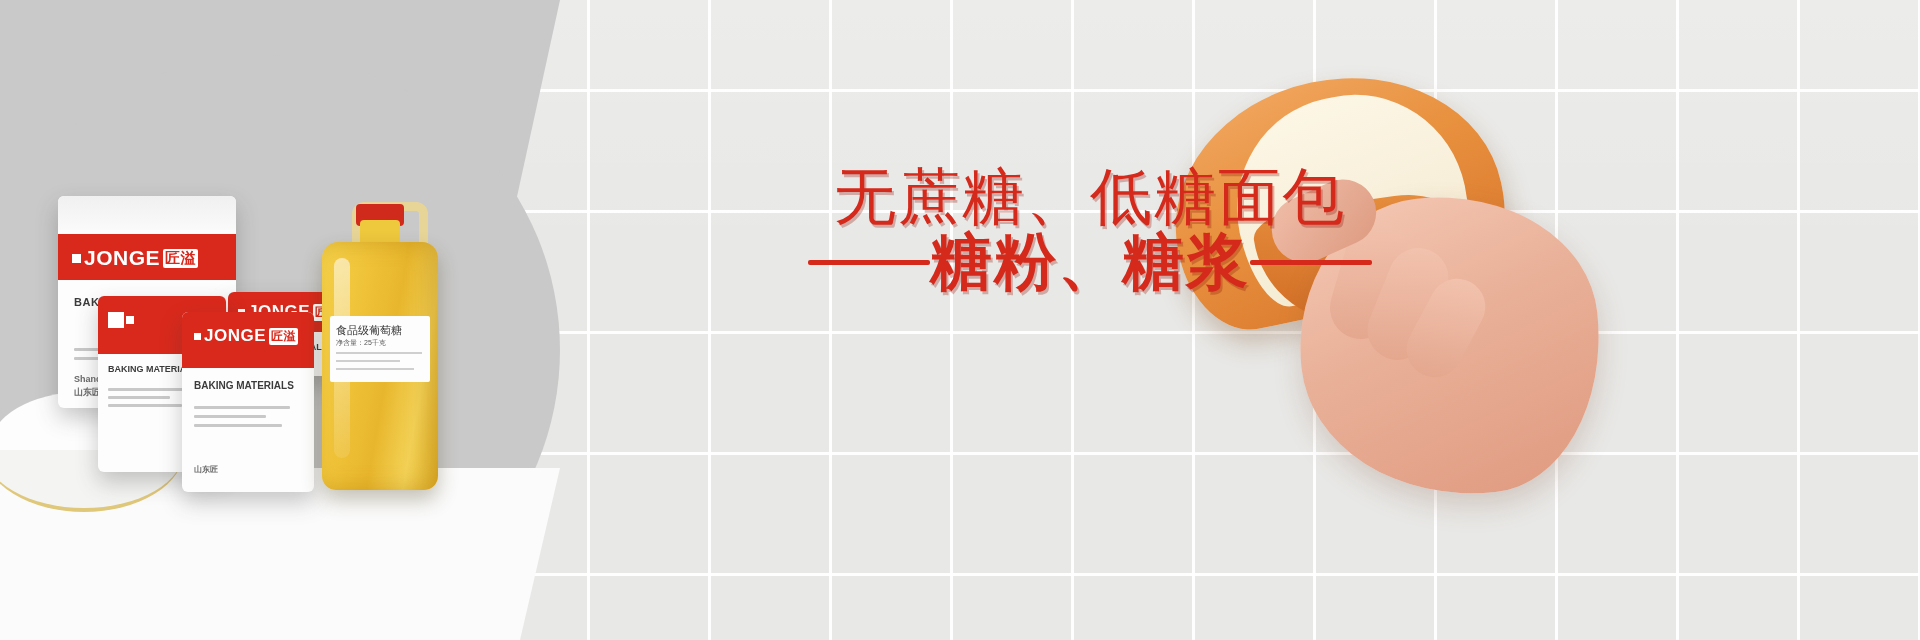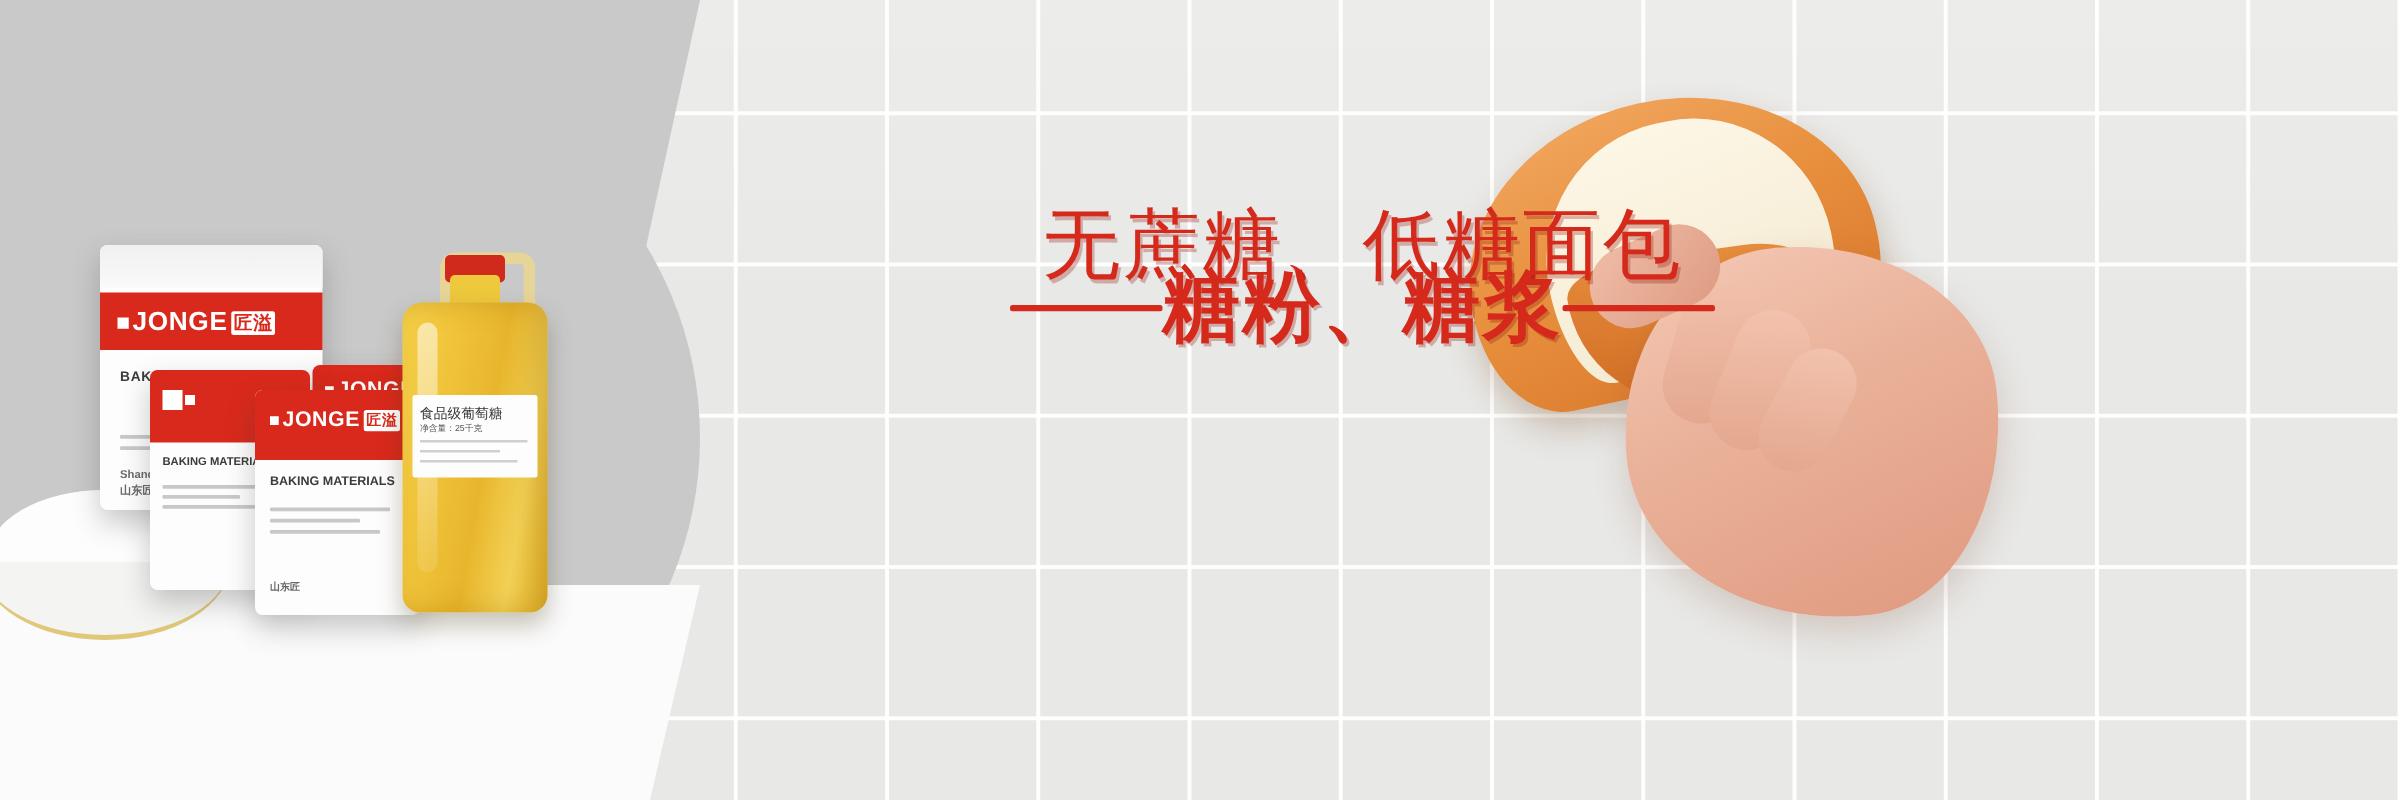--- a/index.html
+++ b/index.html
@@ -38,21 +38,20 @@
   .left-white-floor{
     position:absolute;left:0;top:468px;width:560px;height:172px;
     background:#fbfbfb;
     clip-path:polygon(0 0, 560px 0, 520px 172px, 0 172px);
   }
   
   .products{position:absolute;left:0;top:0;width:560px;height:640px;}
   .bag{
     position:absolute;background:#fdfdfd;border-radius:6px;
     box-shadow:0 10px 22px rgba(60,60,60,.28);
-    margin-left:22px;
   }
   .bag .top-fold{
     position:absolute;left:0;right:0;top:0;height:16%;
     background:linear-gradient(180deg,#f0f0f0,#fafafa);
     border-radius:6px 6px 0 0;
   }
   .bag .redband{
     position:absolute;left:0;right:0;background:#d9291c;
   }
   .brandrow{
@@ -169,21 +168,21 @@
     text-align:center;
     color:#d4291b;
     font-weight:normal;
     font-size:62px;
     line-height:1.12;
     letter-spacing:2px;
     text-shadow:2px 3px 0 rgba(150,25,15,.30);
     white-space:nowrap;
   }
   .headline-2{
-    position:absolute;left:0;top:212px;width:1060px;
+    position:absolute;left:0;top:228px;width:1060px;
     display:flex;align-items:center;justify-content:center;
   }
   .rule{
     display:block;height:5px;width:122px;background:#d4291b;border-radius:2px;
   }
   .headline-2 .h2text{
     color:#d4291b;font-weight:bold;font-size:62px;letter-spacing:2px;
     text-shadow:2px 3px 0 rgba(150,25,15,.30);white-space:nowrap;line-height:1.1;
   }
   .subline{

